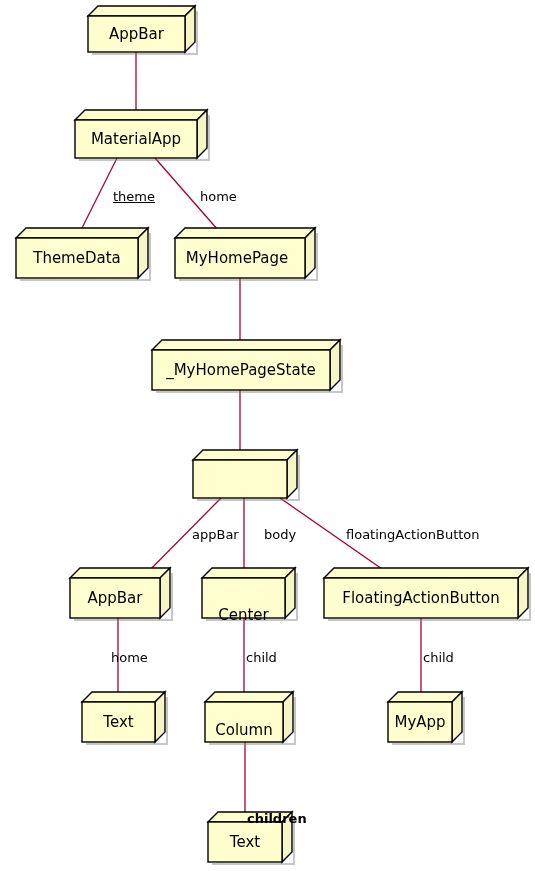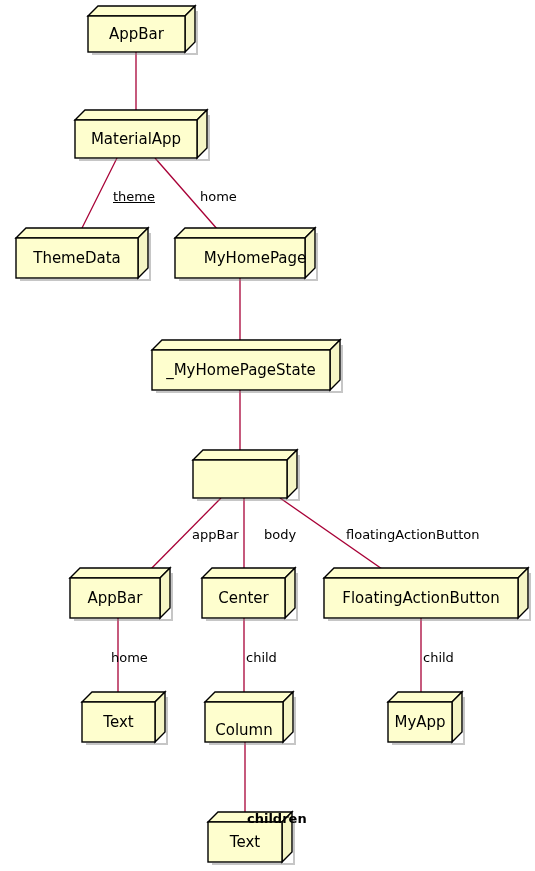--- a/index.html
+++ b/index.html
@@ -104,21 +104,21 @@
         </svg>
         <div class="node-label" style="left: 3px; top: 13px; width: 122px; height: 40px;">ThemeData</div>
       </div>
       <div class="node" style="left: 172px; top: 225px; width: 148px; height: 58px;">
         <svg width="148" height="58">
           <path d="M7,56 L146,56 L146,8 L144,8 L144,54 L7,54 Z" fill="#808080" opacity="0.45"></path>
           <path d="M3,13 L13,3 L143,3 L133,13 Z" fill="#FEFECE" stroke="#000000" stroke-width="1.4" stroke-linejoin="miter"></path>
           <path d="M133,13 L143,3 L143,43 L133,53 Z" fill="#F5F5C5" stroke="#000000" stroke-width="1.4" stroke-linejoin="miter"></path>
           <rect x="3" y="13" width="130" height="40" fill="#FEFECE" stroke="#000000" stroke-width="1.4"></rect>
         </svg>
-        <div class="node-label" style="left: 18px; top: 13px; width: 130px; height: 40px;">MyHomePage</div>
+        <div class="node-label" style="left: 0; top: 13px; width: 130px; height: 40px;">MyHomePage</div>
       </div>
       <div class="node" style="left: 149px; top: 337px; width: 196px; height: 58px;">
         <svg width="196" height="58">
           <path d="M7,56 L194,56 L194,8 L192,8 L192,54 L7,54 Z" fill="#808080" opacity="0.45"></path>
           <path d="M3,13 L13,3 L191,3 L181,13 Z" fill="#FEFECE" stroke="#000000" stroke-width="1.4" stroke-linejoin="miter"></path>
           <path d="M181,13 L191,3 L191,43 L181,53 Z" fill="#F5F5C5" stroke="#000000" stroke-width="1.4" stroke-linejoin="miter"></path>
           <rect x="3" y="13" width="178" height="40" fill="#FEFECE" stroke="#000000" stroke-width="1.4"></rect>
         </svg>
         <div class="node-label" style="left: 3px; top: 13px; width: 178px; height: 40px; text-align: right;">_MyHomePageState</div>
       </div>
@@ -139,21 +139,21 @@
         </svg>
         <div class="node-label" style="left: 3px; top: 13px; width: 90px; height: 40px;">AppBar</div>
       </div>
       <div class="node" style="left: 199px; top: 565px; width: 101px; height: 58px;">
         <svg width="101" height="58">
           <path d="M7,56 L99,56 L99,8 L97,8 L97,54 L7,54 Z" fill="#808080" opacity="0.45"></path>
           <path d="M3,13 L13,3 L96,3 L86,13 Z" fill="#FEFECE" stroke="#000000" stroke-width="1.4" stroke-linejoin="miter"></path>
           <path d="M86,13 L96,3 L96,43 L86,53 Z" fill="#F5F5C5" stroke="#000000" stroke-width="1.4" stroke-linejoin="miter"></path>
           <rect x="3" y="13" width="83" height="40" fill="#FEFECE" stroke="#000000" stroke-width="1.4"></rect>
         </svg>
-        <div class="node-label" style="left: 3px; top: 13px; width: 83px; height: 40px; text-align: center;">Center</div>
+        <div class="node-label" style="left: 3px; top: 30px; width: 83px; height: 40px; text-align: center;">Center</div>
       </div>
       <div class="node" style="left: 321px; top: 565px; width: 212px; height: 58px;">
         <svg width="212" height="58">
           <path d="M7,56 L210,56 L210,8 L208,8 L208,54 L7,54 Z" fill="#808080" opacity="0.45"></path>
           <path d="M3,13 L13,3 L207,3 L197,13 Z" fill="#FEFECE" stroke="#000000" stroke-width="1.4" stroke-linejoin="miter"></path>
           <path d="M197,13 L207,3 L207,43 L197,53 Z" fill="#F5F5C5" stroke="#000000" stroke-width="1.4" stroke-linejoin="miter"></path>
           <rect x="3" y="13" width="194" height="40" fill="#FEFECE" stroke="#000000" stroke-width="1.4"></rect>
         </svg>
         <div class="node-label" style="left: 3px; top: 13px; width: 194px; height: 40px;">FloatingActionButton</div>
       </div>

